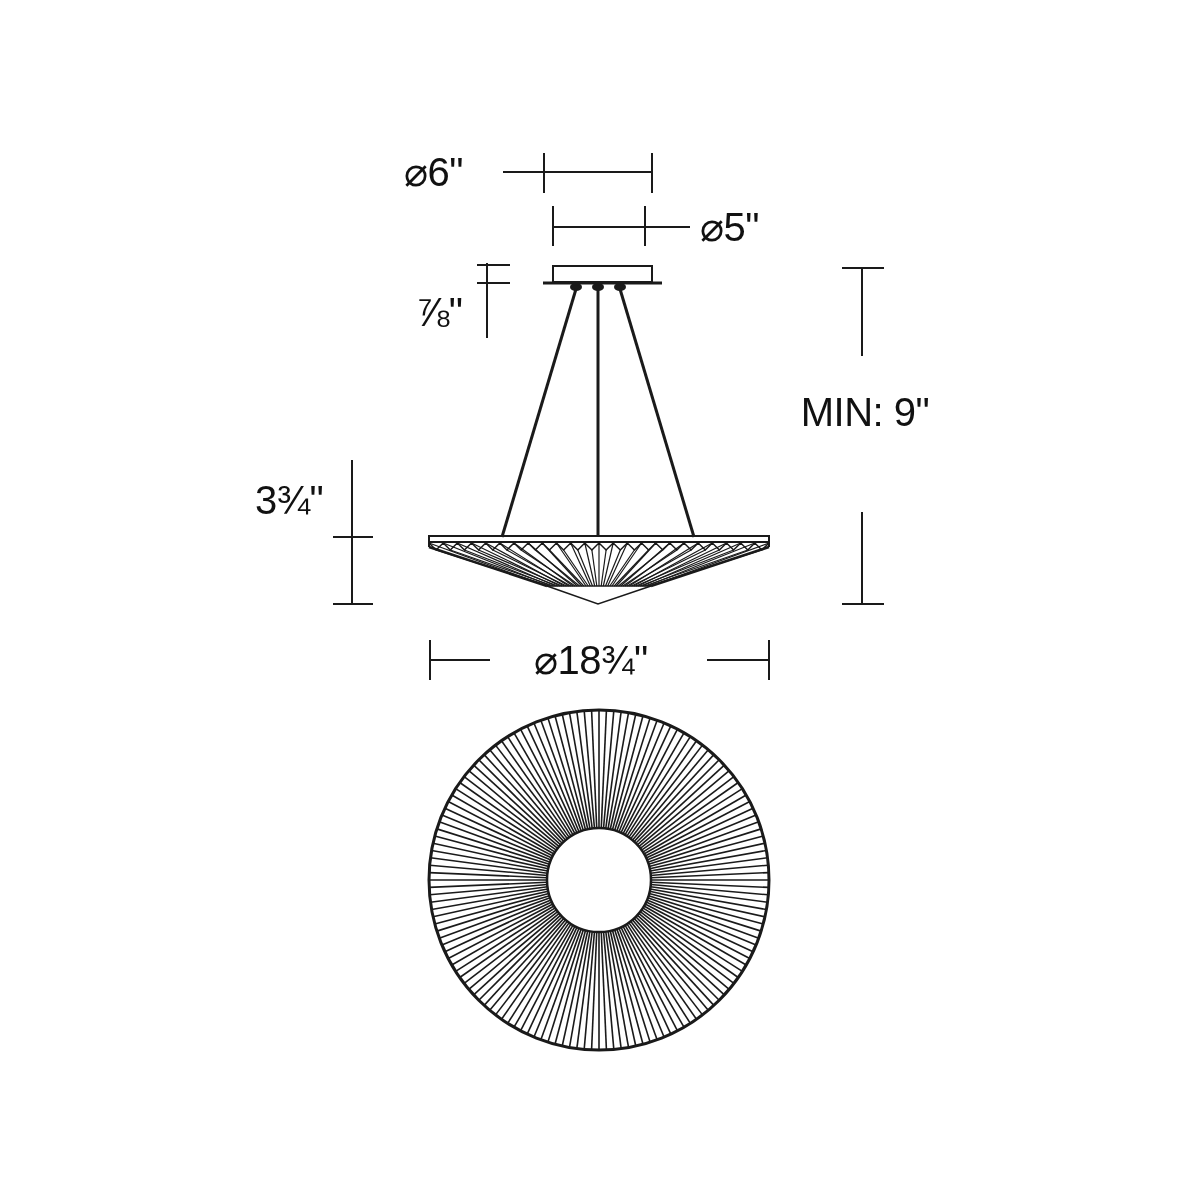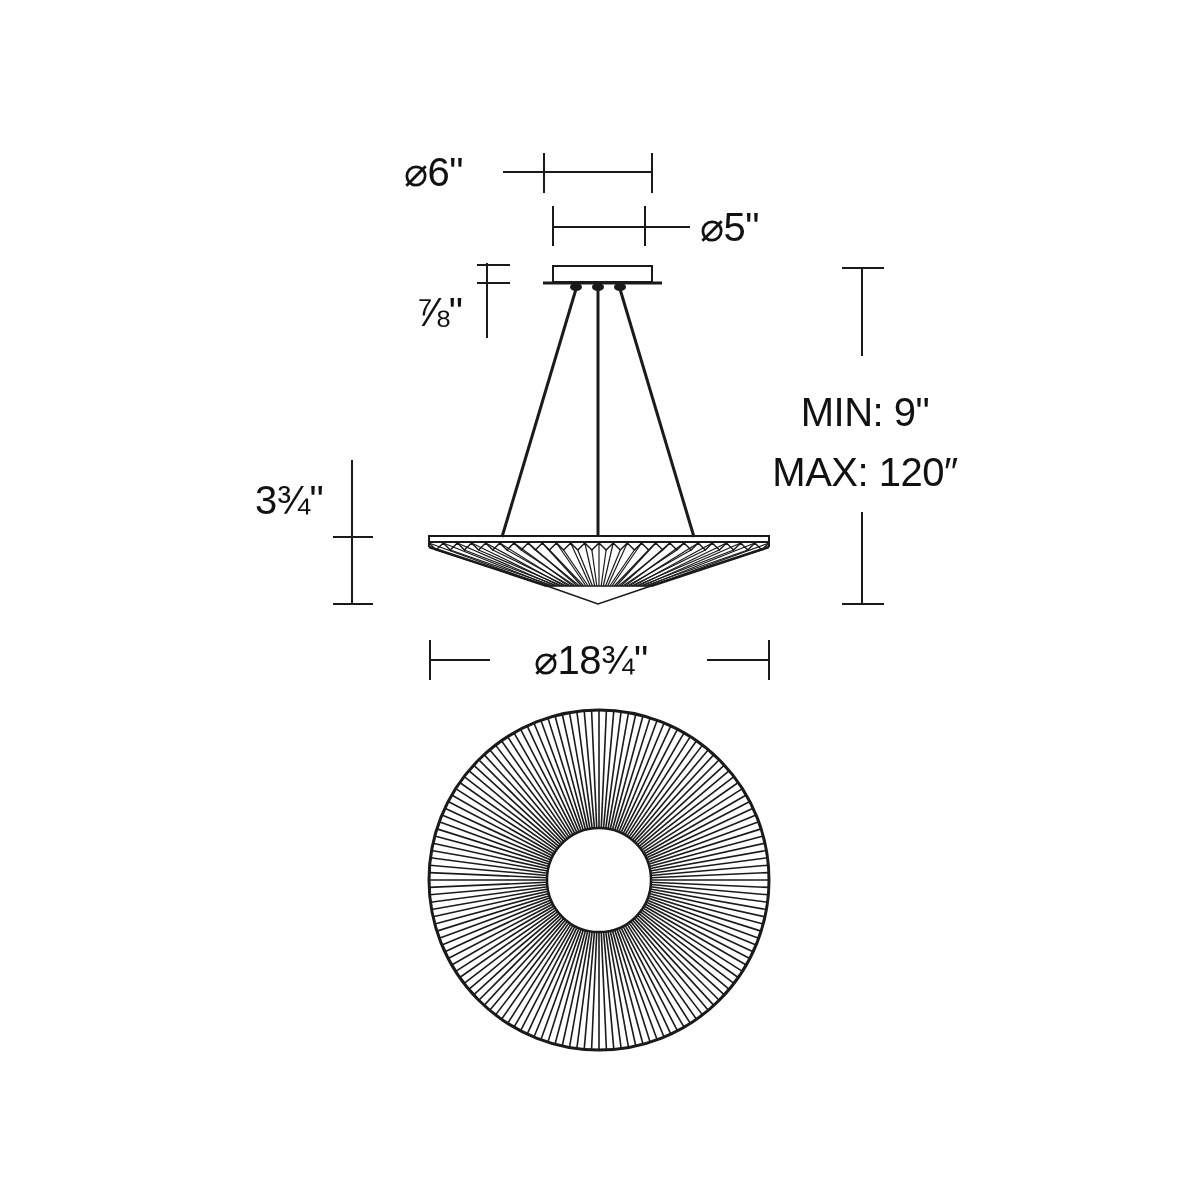--- a/index.html
+++ b/index.html
@@ -290,15 +290,14 @@
       </g>
     </g>
   </svg>
 
   
   <div class="label" style="left:404px; top:152px;">⌀6"</div>
   <div class="label" style="left:700px; top:207px;">⌀5"</div>
   <div class="label" style="left:416px; top:292px;">⅞"</div>
   <div class="label" style="left:255px; top:480px;">3¾"</div>
   <div class="label center" style="left:760px; top:392px; width:210px;">MIN: 9"</div>
-  <div class="label center" style="left:745px; top:452px; width:240px;">MAX: 120″</div>
   <div class="label" style="left:534px; top:640px;">⌀18¾"</div>
 </div>
 
 </body></html>

